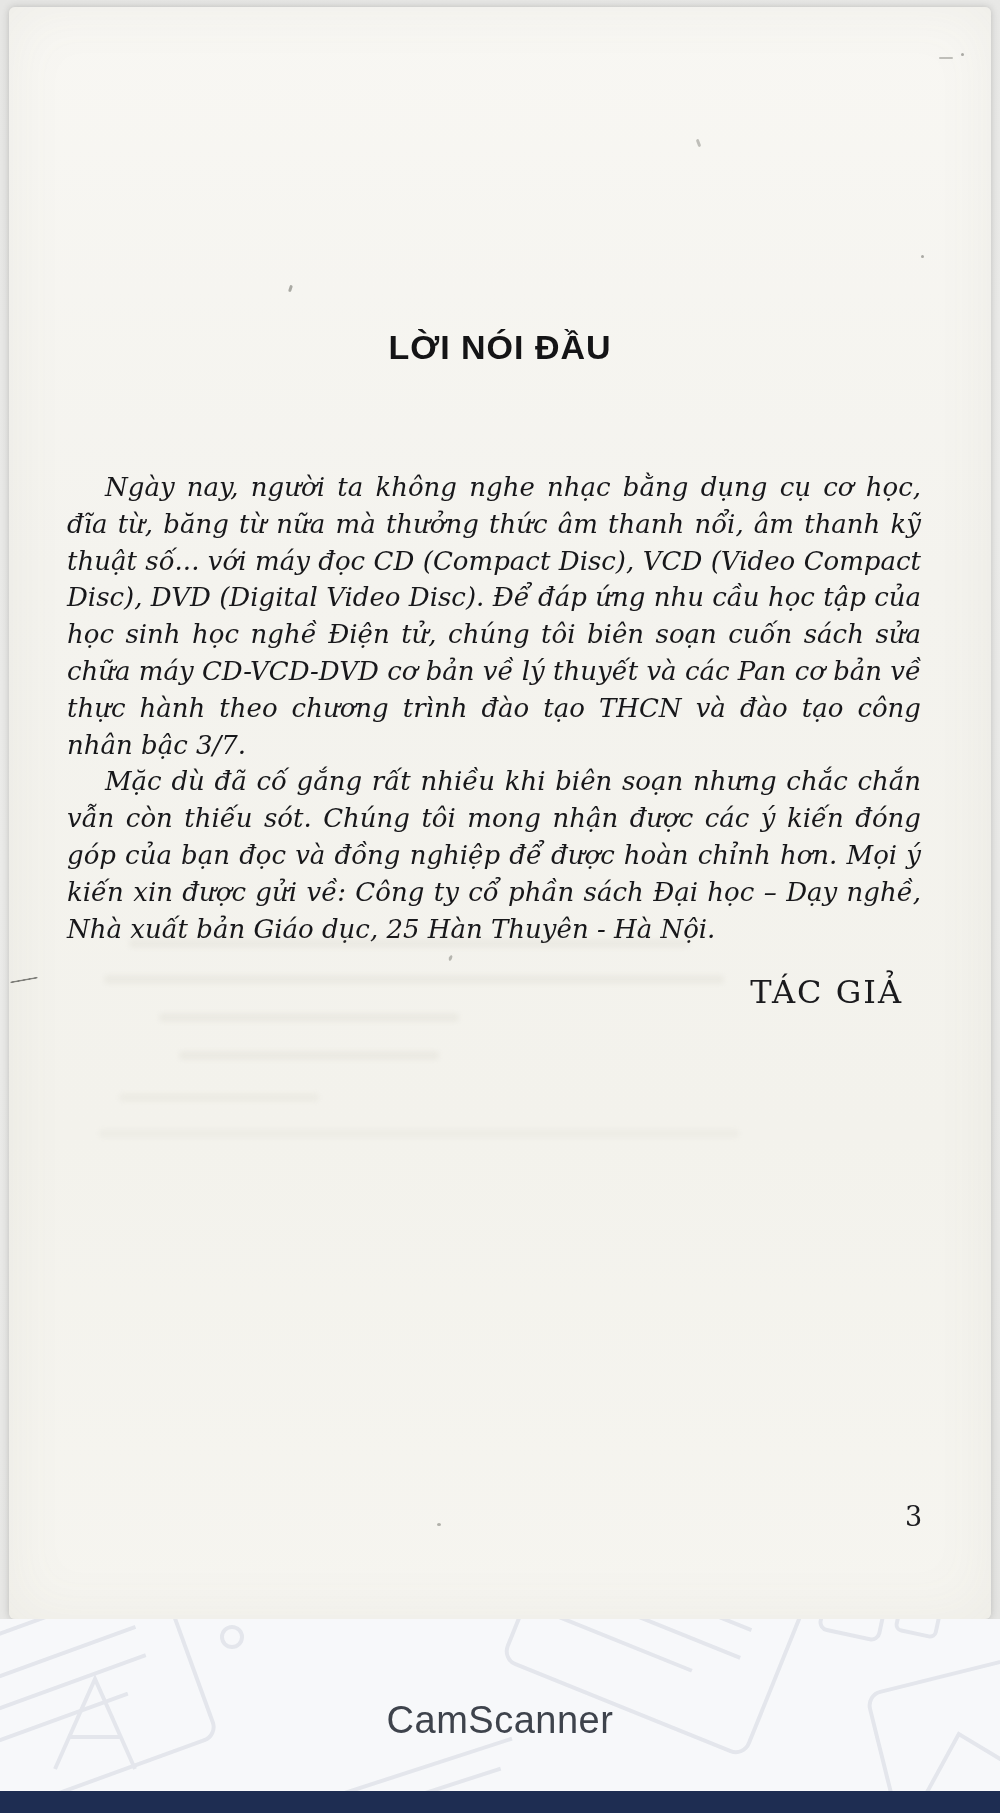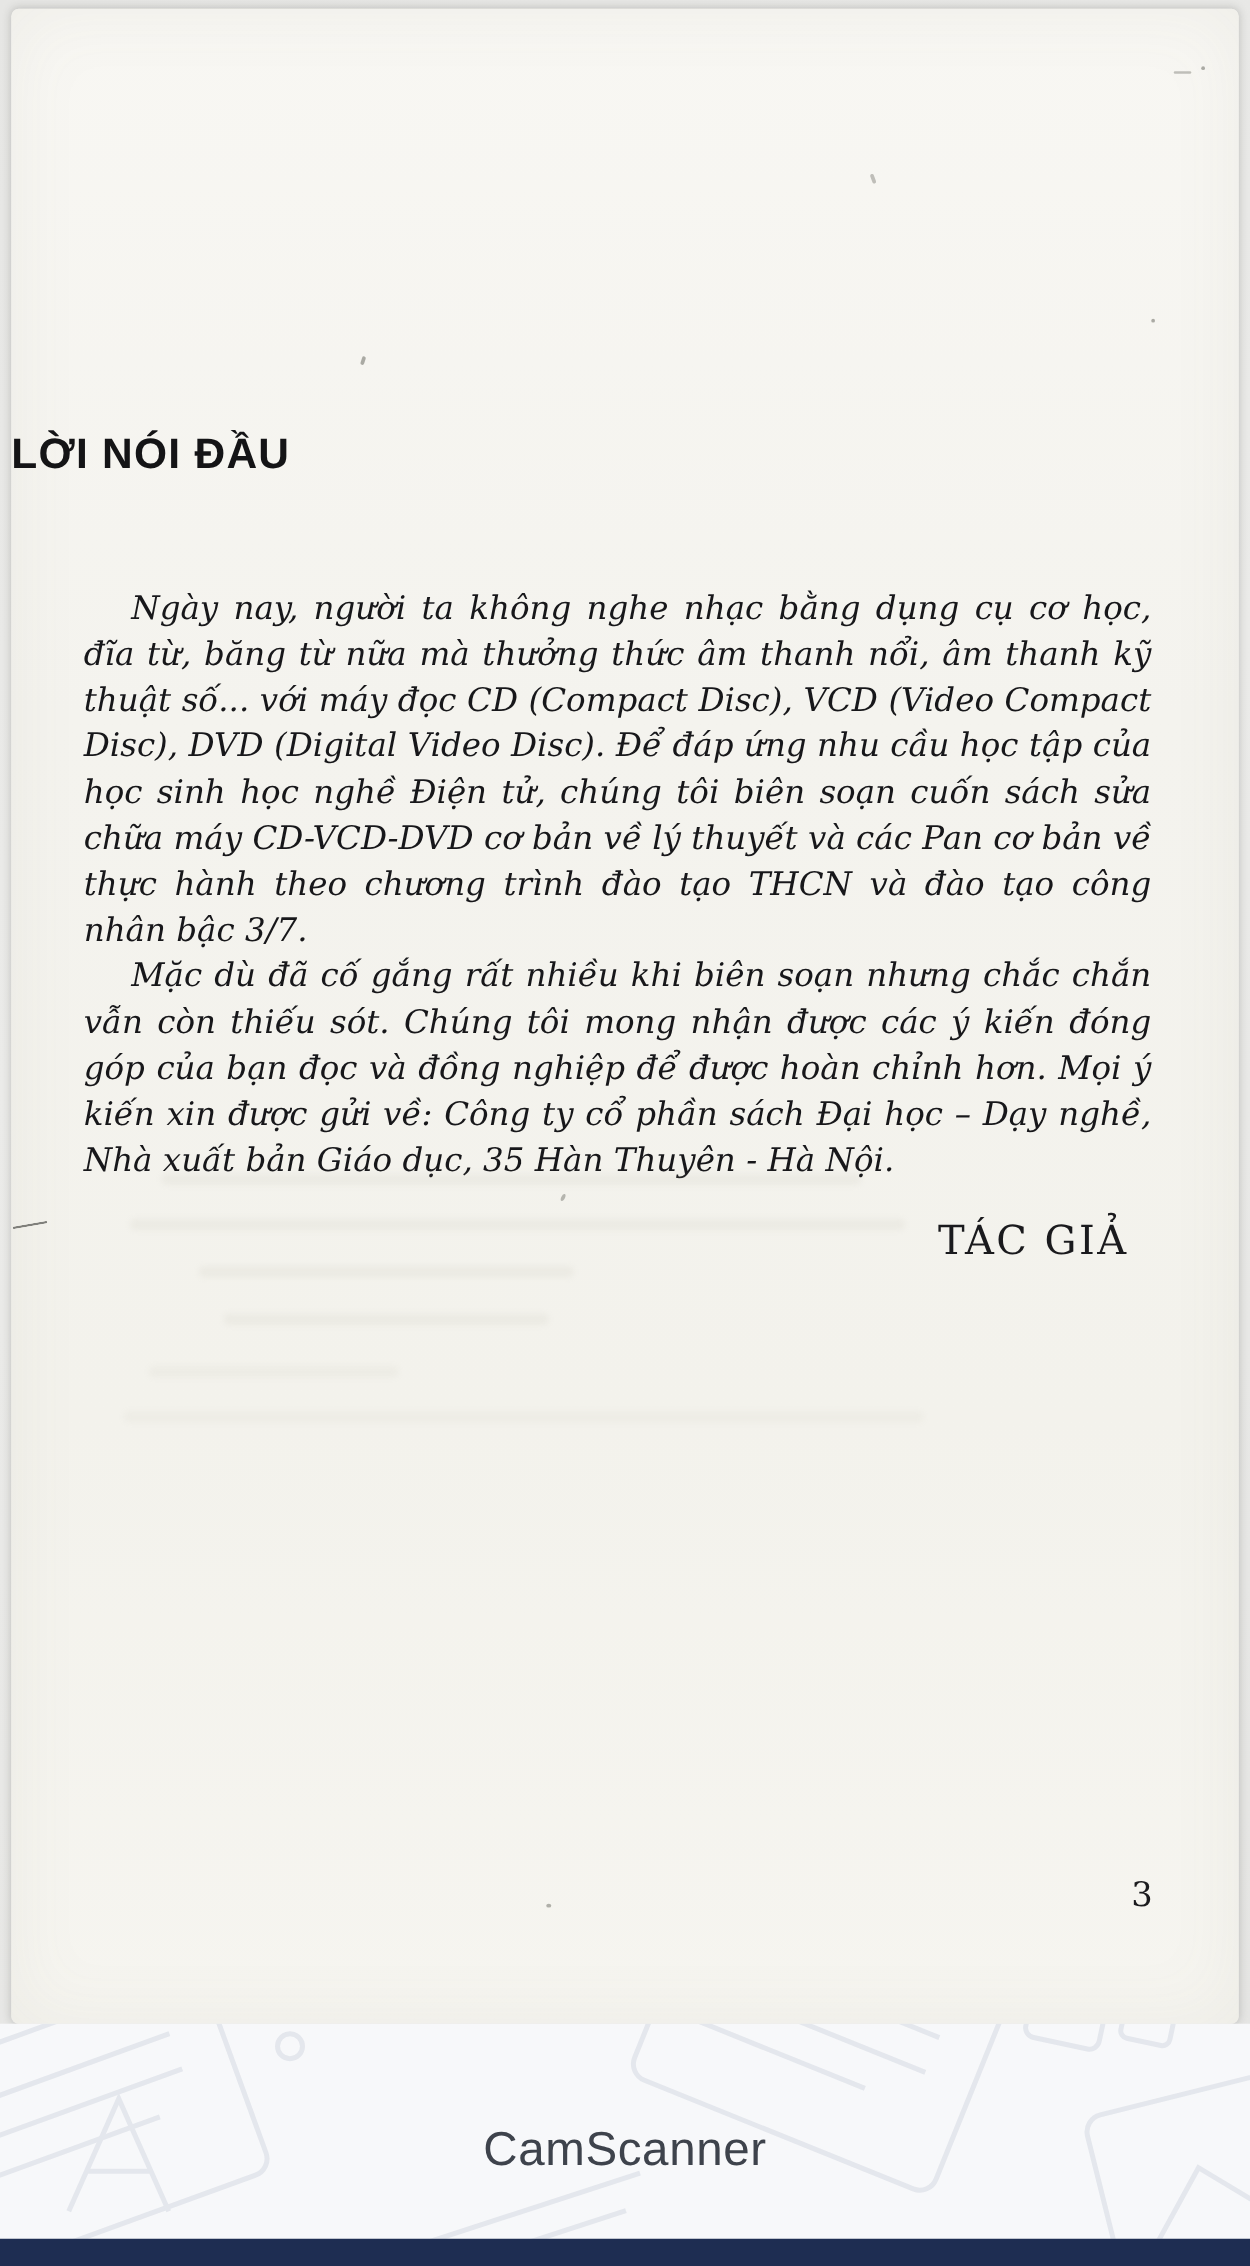--- a/index.html
+++ b/index.html
@@ -16,23 +16,23 @@
     position: absolute;
     left: 9px; top: 7px;
     width: 982px; height: 1612px;
     background: linear-gradient(180deg, #f8f7f3 0%, #f4f3ee 35%, #f3f2ec 70%, #f6f5f0 100%);
     border-radius: 6px;
     box-shadow: 0 0 7px rgba(60,60,55,.25), inset 0 0 60px rgba(120,115,95,.07);
   }
 
   .page-title {
     position: absolute;
-    left: 0; top: 314px;
+    left: 0; top: 298px;
     width: 100%;
-    text-align: left;
+    text-align: center;
     font-family: "Liberation Sans", sans-serif;
     font-weight: 700;
     font-size: 34px;
     letter-spacing: 1px;
     color: #141416;
   }
 
   .body-text {
     position: absolute;
     left: 58px; top: 426px;
@@ -113,21 +113,21 @@
 </style>
 </head>
 <body>
 
 <div class="paper">
 
   <h1 class="page-title">LỜI NÓI ĐẦU</h1>
 
   <div class="body-text">
     <p>Ngày nay, người ta không nghe nhạc bằng dụng cụ cơ học, đĩa từ, băng từ nữa mà thưởng thức âm thanh nổi, âm thanh kỹ thuật số... với máy đọc CD (Compact Disc), VCD (Video Compact Disc), DVD (Digital Video Disc). Để đáp ứng nhu cầu học tập của học sinh học nghề Điện tử, chúng tôi biên soạn cuốn sách sửa chữa máy CD-VCD-DVD cơ bản về lý thuyết và các Pan cơ bản về thực hành theo chương trình đào tạo THCN và đào tạo công nhân bậc 3/7.</p>
-    <p>Mặc dù đã cố gắng rất nhiều khi biên soạn nhưng chắc chắn vẫn còn thiếu sót. Chúng tôi mong nhận được các ý kiến đóng góp của bạn đọc và đồng nghiệp để được hoàn chỉnh hơn. Mọi ý kiến xin được gửi về: Công ty cổ phần sách Đại học – Dạy nghề, Nhà xuất bản Giáo dục, 35 Hàn Thuyên - Hà Nội.</p>
+    <p>Mặc dù đã cố gắng rất nhiều khi biên soạn nhưng chắc chắn vẫn còn thiếu sót. Chúng tôi mong nhận được các ý kiến đóng góp của bạn đọc và đồng nghiệp để được hoàn chỉnh hơn. Mọi ý kiến xin được gửi về: Công ty cổ phần sách Đại học – Dạy nghề, Nhà xuất bản Giáo dục, 25 Hàn Thuyên - Hà Nội.</p>
   </div>
 
   <div class="signature">TÁC GIẢ</div>
 
   <div class="page-number">3</div>
 
   <div class="hand-dash"></div>
   <div class="speck" style="left:280px; top:278px; width:3px; height:7px; transform:rotate(18deg); border-radius:2px;"></div>
   <div class="speck" style="left:930px; top:50px; width:14px; height:2px; opacity:.4; border-radius:1px;"></div>
   <div class="speck" style="left:952px; top:46px; width:3px; height:3px;"></div>

